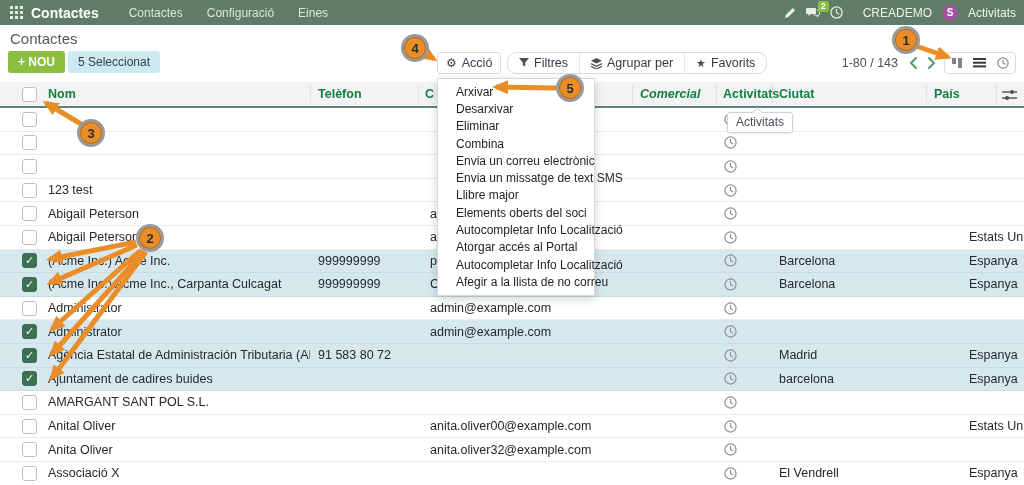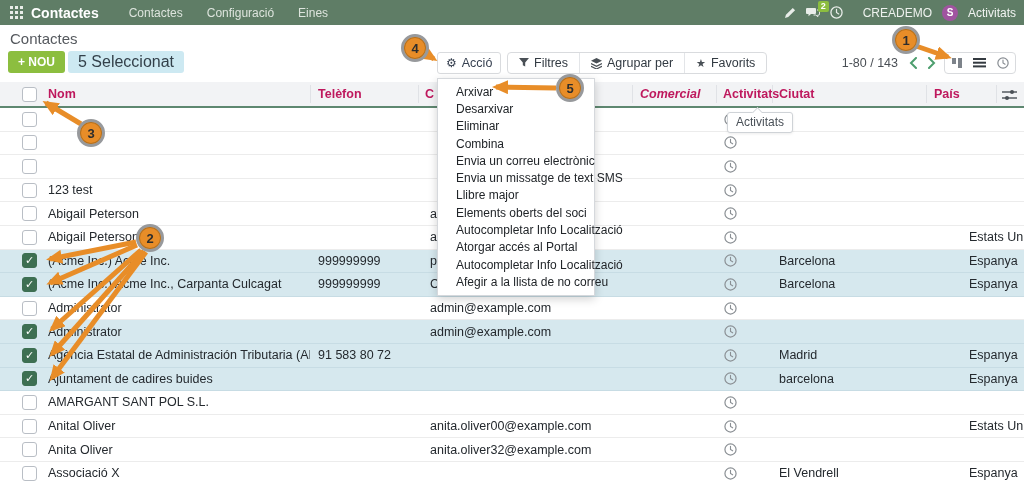--- a/index.html
+++ b/index.html
@@ -20,51 +20,51 @@
   .company { font-size:12px; color:#eef2ee; margin-left:10px; }
   .avatar { width:16px; height:16px; border-radius:50%; background:#a054a0; color:#fff;
     font-size:10px; font-weight:bold; display:flex; align-items:center; justify-content:center; }
   .username { font-size:12px; color:#f2f4f2; }
 
   
   .breadcrumb { position:absolute; left:10px; top:30px; font-size:15px; color:#55595e; }
   .btn-new { position:absolute; left:8px; top:51px; height:22px; background:#8cbe3f; color:#fff;
     font-size:12px; font-weight:bold; border:none; border-radius:3px; padding:0 10px; cursor:pointer; }
   .badge-selected { position:absolute; left:68px; top:51px; height:22px; background:#cde9f2;
-    color:#33404a; font-size:16px; border-radius:3px; padding:0 10px; display:flex; align-items:center; }
+    color:#33404a; font-size:12px; border-radius:3px; padding:0 10px; display:flex; align-items:center; }
   .btn-action { position:absolute; left:437px; top:52px; height:22px; background:#fff;
     border:1px solid #d9dbde; border-radius:3px; font-size:12.5px; color:#374151;
     padding:0 8px; display:flex; align-items:center; gap:5px; cursor:pointer; }
   .gear { font-size:12px; color:#374151; }
   .searchbox { position:absolute; left:503px; top:26px; width:511px; height:19px;
     border:1px solid #d9dbde; border-radius:3px; background:#fff; display:flex; align-items:center; }
   .searchbox input { flex:1; border:none; outline:none; font-size:12px; color:#495057;
     padding:0 8px; font-family:"Liberation Sans", sans-serif; background:transparent; }
   .searchbox input::placeholder { color:#8f959c; }
   .searchbox .mag { margin-right:6px; display:flex; }
   .filter-group { position:absolute; left:507px; top:52px; height:22px; display:flex;
-    border:1px solid #d9dbde; border-radius:4px; background:#fff; overflow:hidden; }
+    border:1px solid #d9dbde; border-radius:9px; background:#fff; overflow:hidden; }
   .filter-group .fbtn { display:flex; align-items:center; gap:5px; font-size:12.5px;
     color:#323a42; padding:0 11px; cursor:pointer; border-right:1px solid #e3e5e8; }
   .filter-group .fbtn:last-child { border-right:none; }
   .star-ic { color:#4a5056; font-size:11px; }
   .pager-text { position:absolute; left:836px; top:56px; width:62px; text-align:right;
     font-size:12.5px; color:#4a4f55; }
   .pg-prev,.pg-next { position:absolute; top:52px; width:18px; height:22px; display:flex;
     align-items:center; justify-content:center; cursor:pointer; }
   .pg-prev{ left:904px; } .pg-next{ left:922px; }
   .view-switcher { position:absolute; left:944px; top:52px; height:22px; width:72px;
     border:1px solid #d9dbde; border-radius:4px; background:#fff; display:flex; }
   .vs-cell { width:24px; display:flex; align-items:center; justify-content:center; cursor:pointer; }
 
   
   .thead { position:absolute; left:0; top:82px; width:1024px; height:26px; background:#f2f3f5;
     border-bottom:2px solid #5e8770; z-index:5; }
   .th { position:absolute; top:0; height:24px; display:flex; align-items:center;
-    font-size:12.5px; font-weight:bold; color:#be185d; }
+    font-size:12.5px; font-weight:bold; color:#15803d; }
   .hsep { position:absolute; top:3px; height:18px; width:1px; background:#e0e2e6; }
   .cb { width:15px; height:15px; border:1px solid #b9bec5; border-radius:3px; background:#fff;
     display:flex; align-items:center; justify-content:center; cursor:pointer; }
   .cb.checked { background:#3d6f52; border-color:#3d6f52; }
   .cb.checked::after { content:"\2713"; color:#fff; font-size:11px; line-height:1; }
   .tbody { position:absolute; left:0; top:108px; width:1024px; z-index:1; }
   .trow { position:relative; width:1024px; height:23.6px; border-bottom:1px solid #ececec;
     background:#fff; cursor:pointer; }
   .trow.selected { background:#d6e8ee; border-bottom-color:#c7dce4; }
   .cell { position:absolute; top:0; height:100%; display:flex; align-items:center;

